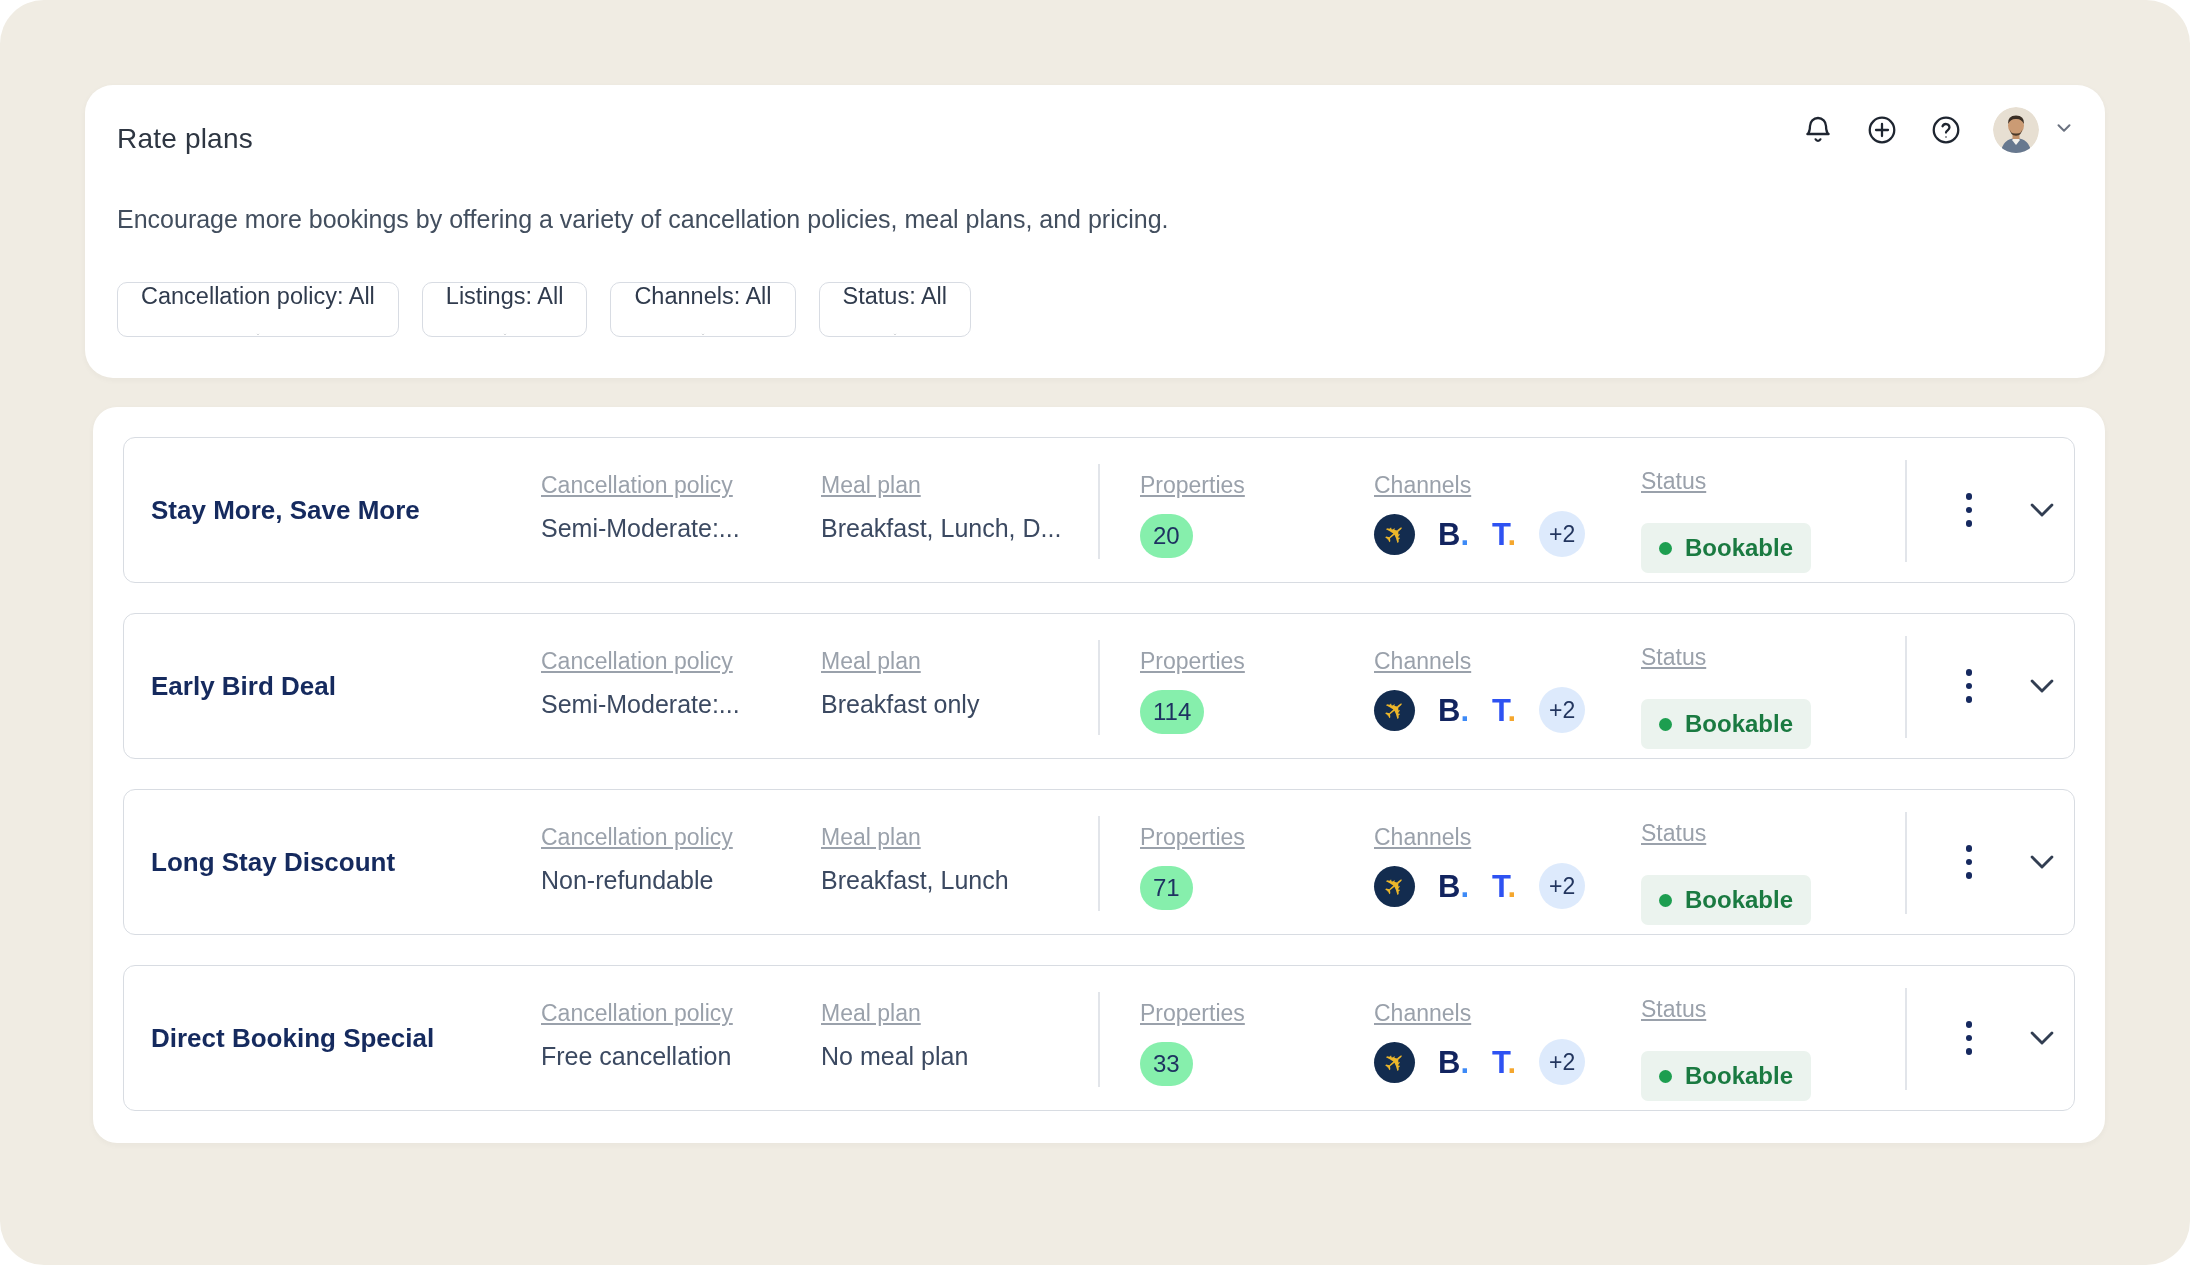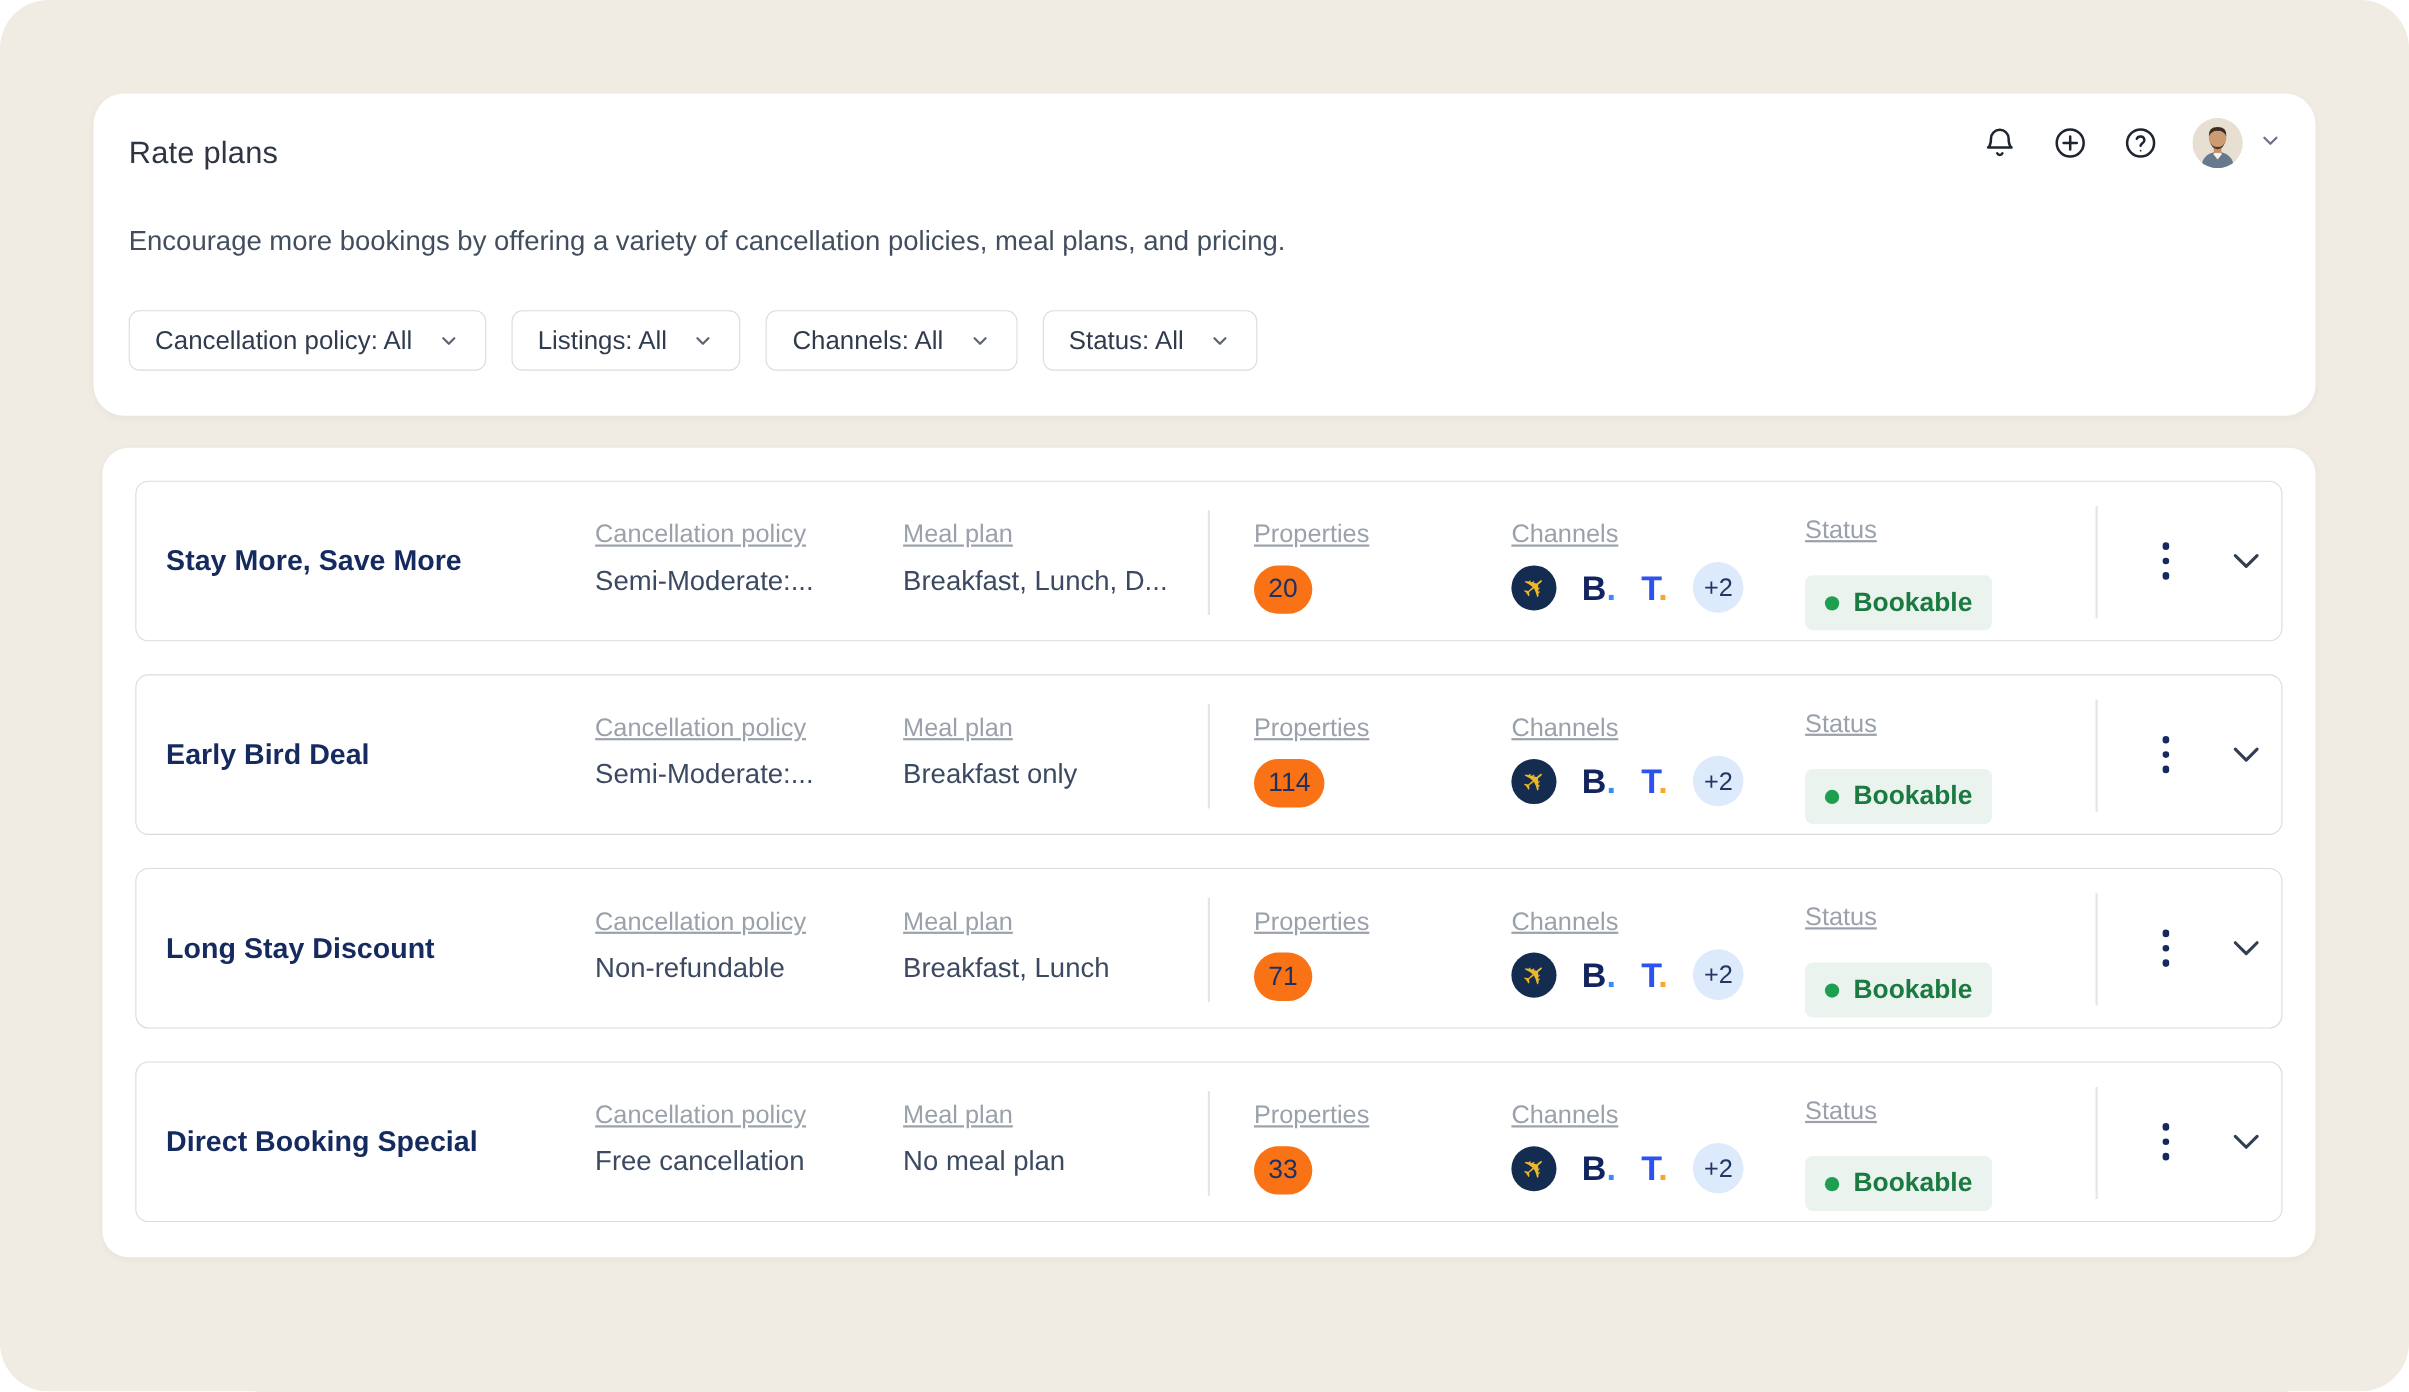--- a/index.html
+++ b/index.html
@@ -38,20 +38,21 @@
     font-family: "Liberation Sans", sans-serif;
   }
   .filters {
     position: absolute; left: 32px; top: 197px; display: flex; gap: 23px;
   }
   .filter-chip {
     height: 55px; display: flex; align-items: center; gap: 23px; padding: 0 23px;
     background: #ffffff; border: 1.5px solid #d8dce3; border-radius: 10px;
     font-size: 23.5px; color: #303b4d; cursor: pointer;
     font-family: "Liberation Sans", sans-serif;
+    flex-direction: column;
   }
 
   
   .table-card {
     position: absolute; left: 93px; top: 407px; width: 2012px; height: 736px;
     background: #ffffff; border-radius: 24px;
     box-shadow: 0 2px 6px rgba(40,40,40,0.04);
   }
   .row-list { position: absolute; left: 30px; top: 30px; width: 1952px; }
   .row-card {
@@ -72,21 +73,21 @@
   .pos-channels { left: 1250px; }
   .pos-status { left: 1517px; top: 30px; }
   .v-divider {
     position: absolute; width: 1.5px; background: #e2e5ea;
   }
   .v-divider.d1 { left: 974px; top: 26px; height: 95px; }
   .v-divider.d2 { left: 1781px; top: 22px; height: 102px; }
 
   .count-pill {
     display: inline-block; min-width: 47px; text-align: center;
-    background: #f97316; color: #1e3261; font-size: 24px; font-weight: 500;
+    background: #86efac; color: #1e3261; font-size: 24px; font-weight: 500;
     border-radius: 999px; padding: 8px 13px;
   }
   .channels-row { display: flex; align-items: center; gap: 23px; margin-top: -3px; }
   .ch-expedia {
     width: 41px; height: 41px; border-radius: 50%; background: #132c4f;
     display: flex; align-items: center; justify-content: center;
   }
   .ch-expedia span { color: #edb72a; font-size: 26px; transform: rotate(-40deg); line-height: 1; }
   .ch-letter { font-size: 31px; font-weight: 800; line-height: 1; }
   .ch-booking { color: #12245f; }

